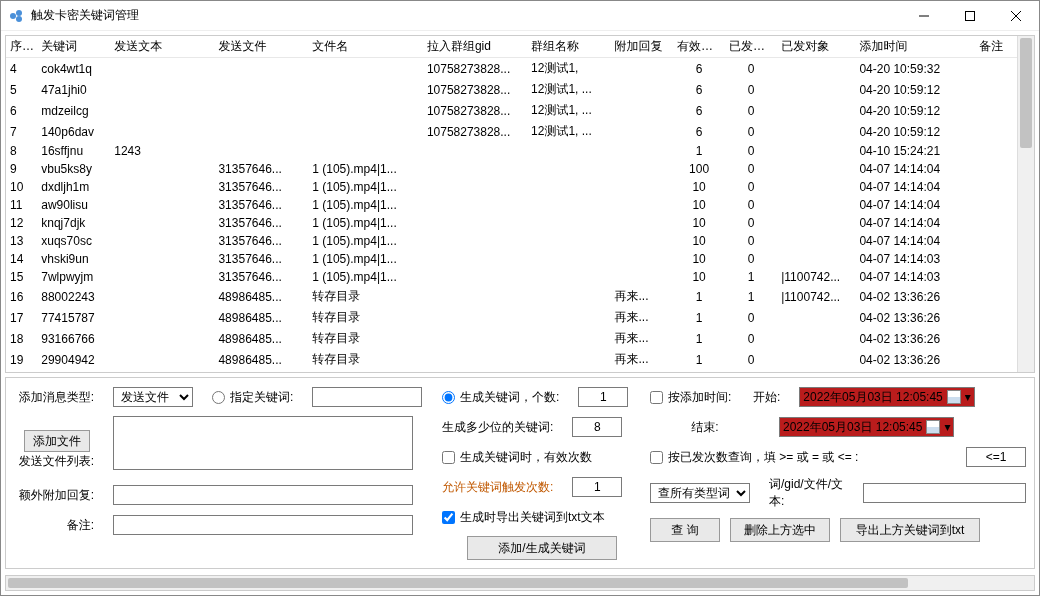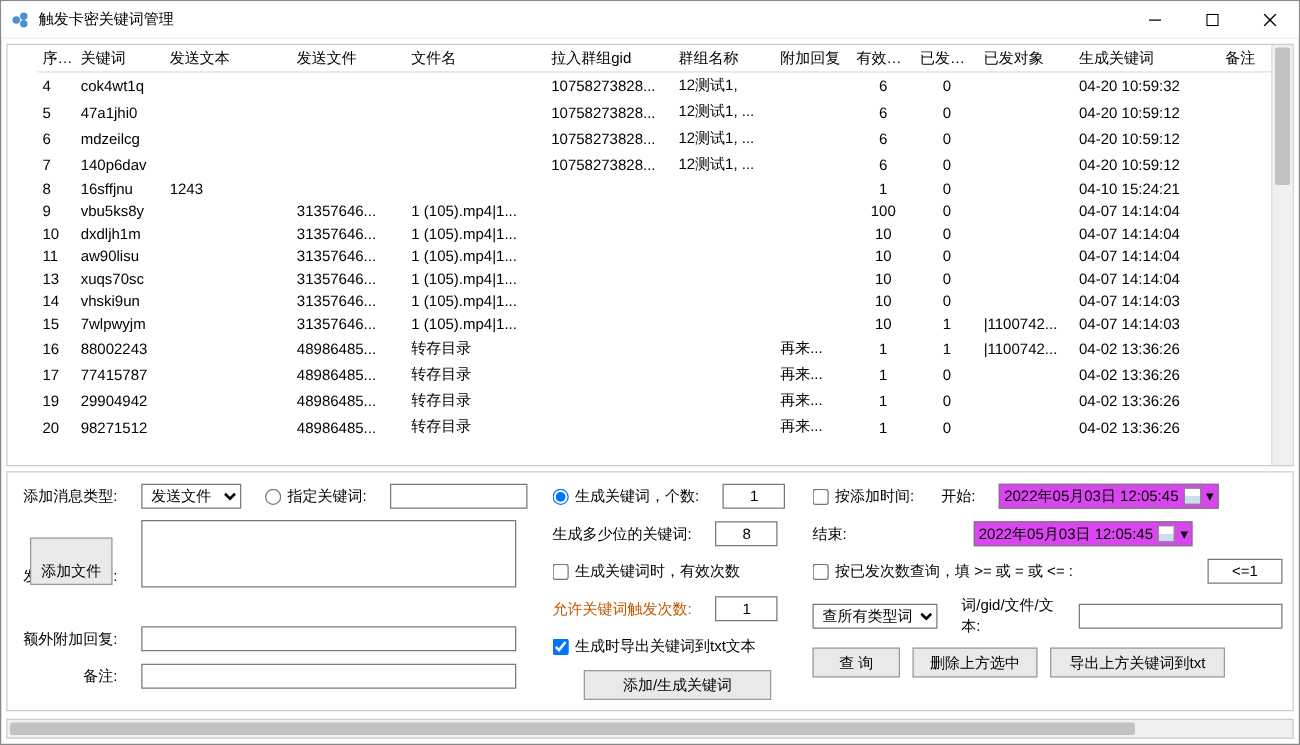--- a/index.html
+++ b/index.html
@@ -4,46 +4,46 @@
   <style>
     * { box-sizing: border-box; font-family: "Microsoft YaHei", SimSun, Arial, sans-serif; font-size: 12px; }
     body { margin: 0; background: #fff; overflow: hidden; }
     .window { width: 1040px; height: 596px; border: 1px solid #888; display: flex; flex-direction: column; background: #fff; }
     .titlebar { height: 30px; display: flex; align-items: center; padding: 0 0 0 8px; background: #fff; border-bottom: 1px solid #eee; }
     .titlebar .icon { width: 16px; height: 16px; margin-right: 6px; }
     .titlebar .title { flex: 1; font-family: Liberation Mono, monospace; }
     .titlebar .winbtn { width: 46px; height: 30px; display: flex; align-items: center; justify-content: center; cursor: pointer; }
     .content { flex: 1; display: flex; flex-direction: column; padding: 4px; gap: 4px; overflow: hidden; }
     .table-wrap { flex: 1; border: 1px solid #ccc; overflow: hidden; position: relative; display:flex; }
-    .table-scroll { flex:1; overflow:hidden;margin-left:24px; }
+    .table-scroll { flex:1; overflow:hidden; }
     table { border-collapse: collapse; width: 100%; table-layout: fixed; }
     th, td { text-align: left; padding: 2px 4px; white-space: nowrap; overflow: hidden; text-overflow: ellipsis; height: 18px; }
     th { font-weight: normal; border-bottom:1px solid #e8e8e8;}
     .col-seq{width:30px;} .col-kw{width:70px;} .col-stext{width:100px;} .col-sfile{width:90px;} .col-fname{width:110px;}
     .col-gid{width:100px;} .col-gname{width:80px;} .col-extra{width:60px;} .col-valid{width:50px;text-align:right;}
     .col-sent{width:50px;text-align:right;} .col-target{width:75px;} .col-time{width:115px;} .col-remark{width:40px;}
     td.col-valid, td.col-sent { text-align: center; }
     .vscroll { width:17px; background:#f0f0f0; border-left:1px solid #ddd; position:relative;}
     .vscroll .thumb { position:absolute; left:2px; right:2px; top:2px; height:110px; background:#c2c2c2; border-radius:2px;}
     .bottom-panel { border: 1px solid #ccc; padding: 8px; display: flex; gap: 8px; }
     .bcol { display: flex; flex-direction: column; gap: 8px; }
     .bcol1 { width: 420px; }
     .bcol2 { width: 200px; }
     .bcol3 { flex: 1; }
     .row { display: flex; align-items: center; gap: 19px; min-height: 22px; }
     .lbl { width: 80px; text-align: right; }
     input[type=text], select { border: 1px solid #7a7a7a; padding: 1px 3px; height: 20px; background:#fff;}
     textarea { border: 1px solid #7a7a7a; resize: none; padding: 2px; background:#fff;}
     button { border: 1px solid #999; background: #e9e9e9; padding: 2px 10px; height: 24px; cursor: pointer; }
-    button.small { height: 22px; padding: 18px 8px; }
+    button.small { height: 22px; padding: 1px 8px; }
     .radio, .checkbox { display: inline-flex; align-items: center; gap: 3px; cursor:pointer;}
     .radio input, .checkbox input { margin:0 2px 0 0; }
     .orange { color: #c05800; }
     .numbox { width: 50px; text-align: center; }
-    .datebox { display:inline-flex; align-items:center; border:1px solid #7a7a7a; padding:0 3px; height:20px; gap:4px; background:#d946ef;}
+    .datebox { display:inline-flex; align-items:center; border:1px solid #7a7a7a; padding:0 3px; height:20px; gap:4px; background:#b91c1c;}
     .datebox .cal { width:14px; height:14px; border:1px solid #888; background:linear-gradient(#fff 50%, #cde 50%);}
     .hscroll { height:16px; background:#f0f0f0; border:1px solid #ccc; position:relative; margin-top:2px;}
     .hscroll .thumb{position:absolute; top:2px; bottom:2px; left:2px; width:900px; background:#c2c2c2; border-radius:2px;}
   </style>
 </head>
 <body>
 
 <div class="window">
   <div class="titlebar">
     <svg class="icon" viewBox="0 0 16 16">
@@ -80,21 +80,21 @@
                 <th class="col-kw">关键词</th>
                 <th class="col-stext">发送文本</th>
                 <th class="col-sfile">发送文件</th>
                 <th class="col-fname">文件名</th>
                 <th class="col-gid">拉入群组gid</th>
                 <th class="col-gname">群组名称</th>
                 <th class="col-extra">附加回复</th>
                 <th class="col-valid">有效次数</th>
                 <th class="col-sent">已发次数</th>
                 <th class="col-target">已发对象</th>
-                <th class="col-time">生成关键词</th>
+                <th class="col-time">添加时间</th>
                 <th class="col-remark">备注</th>
               </tr>
             </thead>
         <tbody id="table-body">
               <tr>
                 <td class="col-seq">4</td>
                 <td class="col-kw">cok4wt1q</td>
                 <td class="col-stext"></td>
                 <td class="col-sfile"></td>
                 <td class="col-fname"></td>
@@ -206,20 +206,35 @@
                 <td class="col-gid"></td>
                 <td class="col-gname"></td>
                 <td class="col-extra"></td>
                 <td class="col-valid">10</td>
                 <td class="col-sent">0</td>
                 <td class="col-target"></td>
                 <td class="col-time">04-07 14:14:04</td>
                 <td class="col-remark"></td>
               </tr>
               <tr>
+                <td class="col-seq">12</td>
+                <td class="col-kw">knqj7djk</td>
+                <td class="col-stext"></td>
+                <td class="col-sfile">31357646...</td>
+                <td class="col-fname">1 (105).mp4|1...</td>
+                <td class="col-gid"></td>
+                <td class="col-gname"></td>
+                <td class="col-extra"></td>
+                <td class="col-valid">10</td>
+                <td class="col-sent">0</td>
+                <td class="col-target"></td>
+                <td class="col-time">04-07 14:14:04</td>
+                <td class="col-remark"></td>
+              </tr>
+              <tr>
                 <td class="col-seq">13</td>
                 <td class="col-kw">xuqs70sc</td>
                 <td class="col-stext"></td>
                 <td class="col-sfile">31357646...</td>
                 <td class="col-fname">1 (105).mp4|1...</td>
                 <td class="col-gid"></td>
                 <td class="col-gname"></td>
                 <td class="col-extra"></td>
                 <td class="col-valid">10</td>
                 <td class="col-sent">0</td>
@@ -268,20 +283,35 @@
                 <td class="col-extra">再来...</td>
                 <td class="col-valid">1</td>
                 <td class="col-sent">1</td>
                 <td class="col-target">|1100742...</td>
                 <td class="col-time">04-02 13:36:26</td>
                 <td class="col-remark"></td>
               </tr>
               <tr>
                 <td class="col-seq">17</td>
                 <td class="col-kw">77415787</td>
+                <td class="col-stext"></td>
+                <td class="col-sfile">48986485...</td>
+                <td class="col-fname">转存目录</td>
+                <td class="col-gid"></td>
+                <td class="col-gname"></td>
+                <td class="col-extra">再来...</td>
+                <td class="col-valid">1</td>
+                <td class="col-sent">0</td>
+                <td class="col-target"></td>
+                <td class="col-time">04-02 13:36:26</td>
+                <td class="col-remark"></td>
+              </tr>
+              <tr>
+                <td class="col-seq">18</td>
+                <td class="col-kw">93166766</td>
                 <td class="col-stext"></td>
                 <td class="col-sfile">48986485...</td>
                 <td class="col-fname">转存目录</td>
                 <td class="col-gid"></td>
                 <td class="col-gname"></td>
                 <td class="col-extra">再来...</td>
                 <td class="col-valid">1</td>
                 <td class="col-sent">0</td>
                 <td class="col-target"></td>
                 <td class="col-time">04-02 13:36:26</td>
@@ -393,21 +423,21 @@
               <span>按添加时间:</span>
             </label>
           <span style="width:30px;text-align:right">开始:</span>
           <span class="datebox">
               <span>2022年05月03日 12:05:45</span>
               <span class="cal"></span>
               <span>▾</span>
             </span>
         </div>
         <div class="row">
-          <span style="width:110px;text-align:left">结束:</span>
+          <span style="width:110px;text-align:center">结束:</span>
           <span class="datebox">
               <span>2022年05月03日 12:05:45</span>
               <span class="cal"></span>
               <span>▾</span>
             </span>
         </div>
         <div class="row">
           <label class="checkbox">
               <input type="checkbox" style="">
               <span>按已发次数查询，填 &gt;= 或 = 或 &lt;= :</span>

